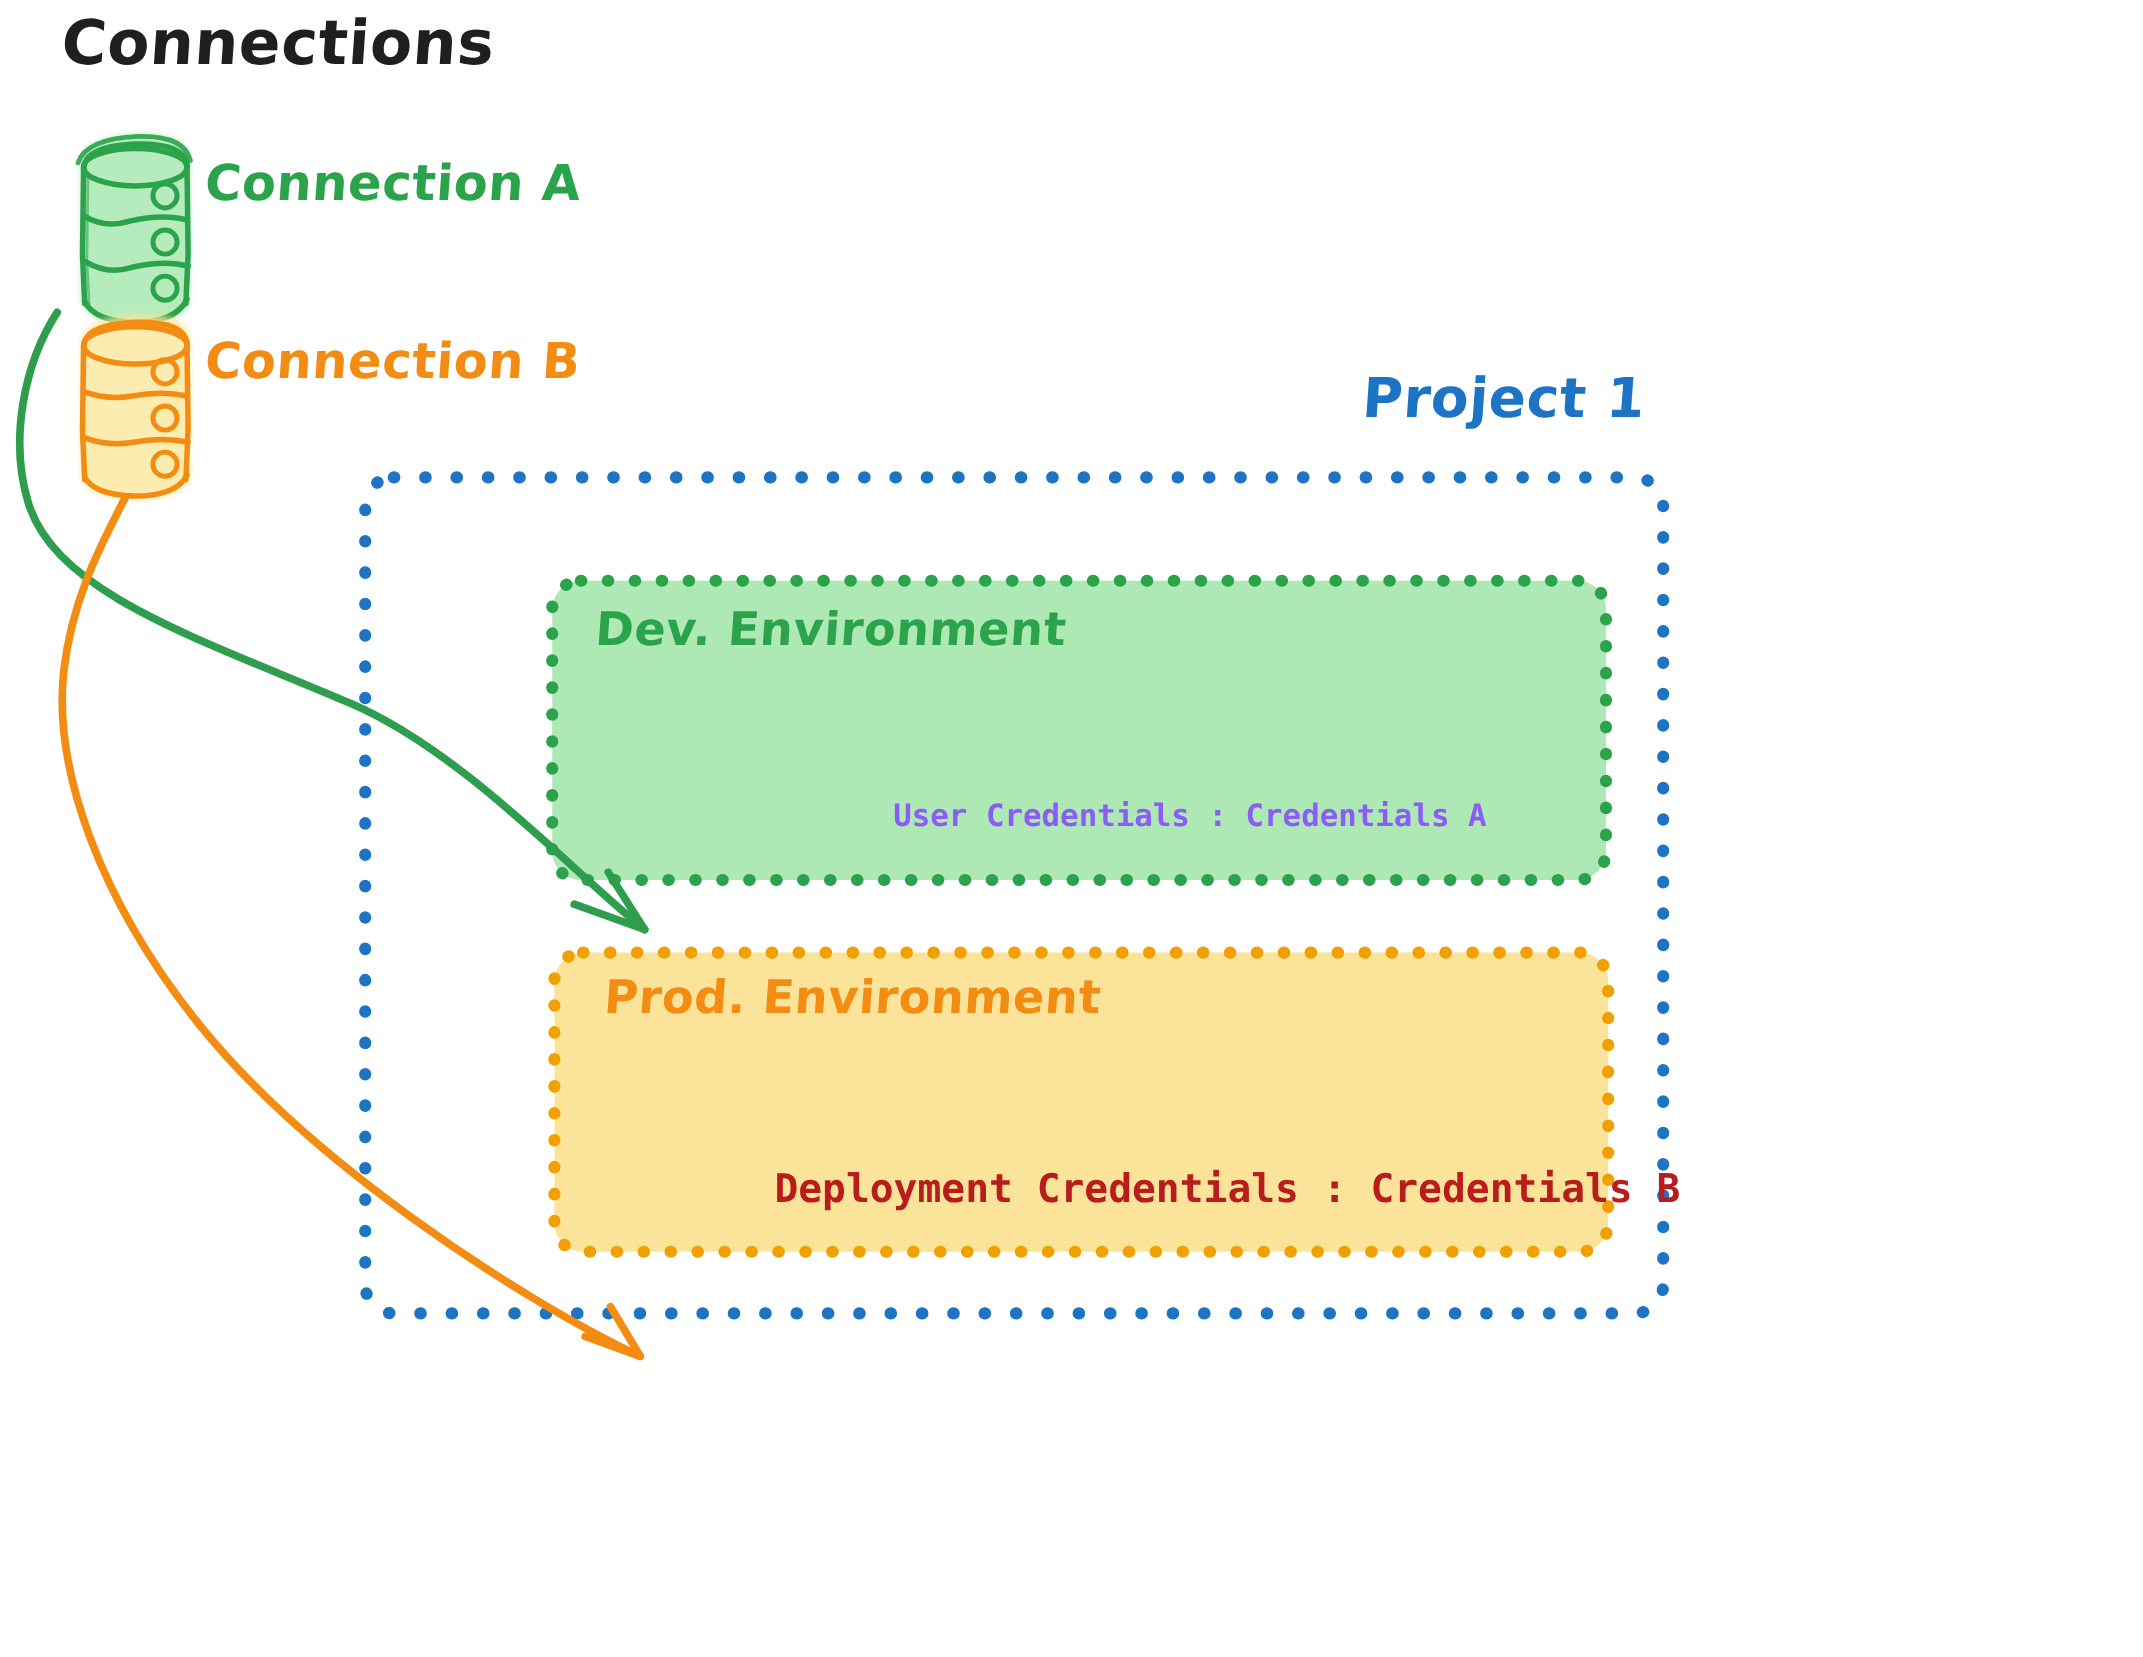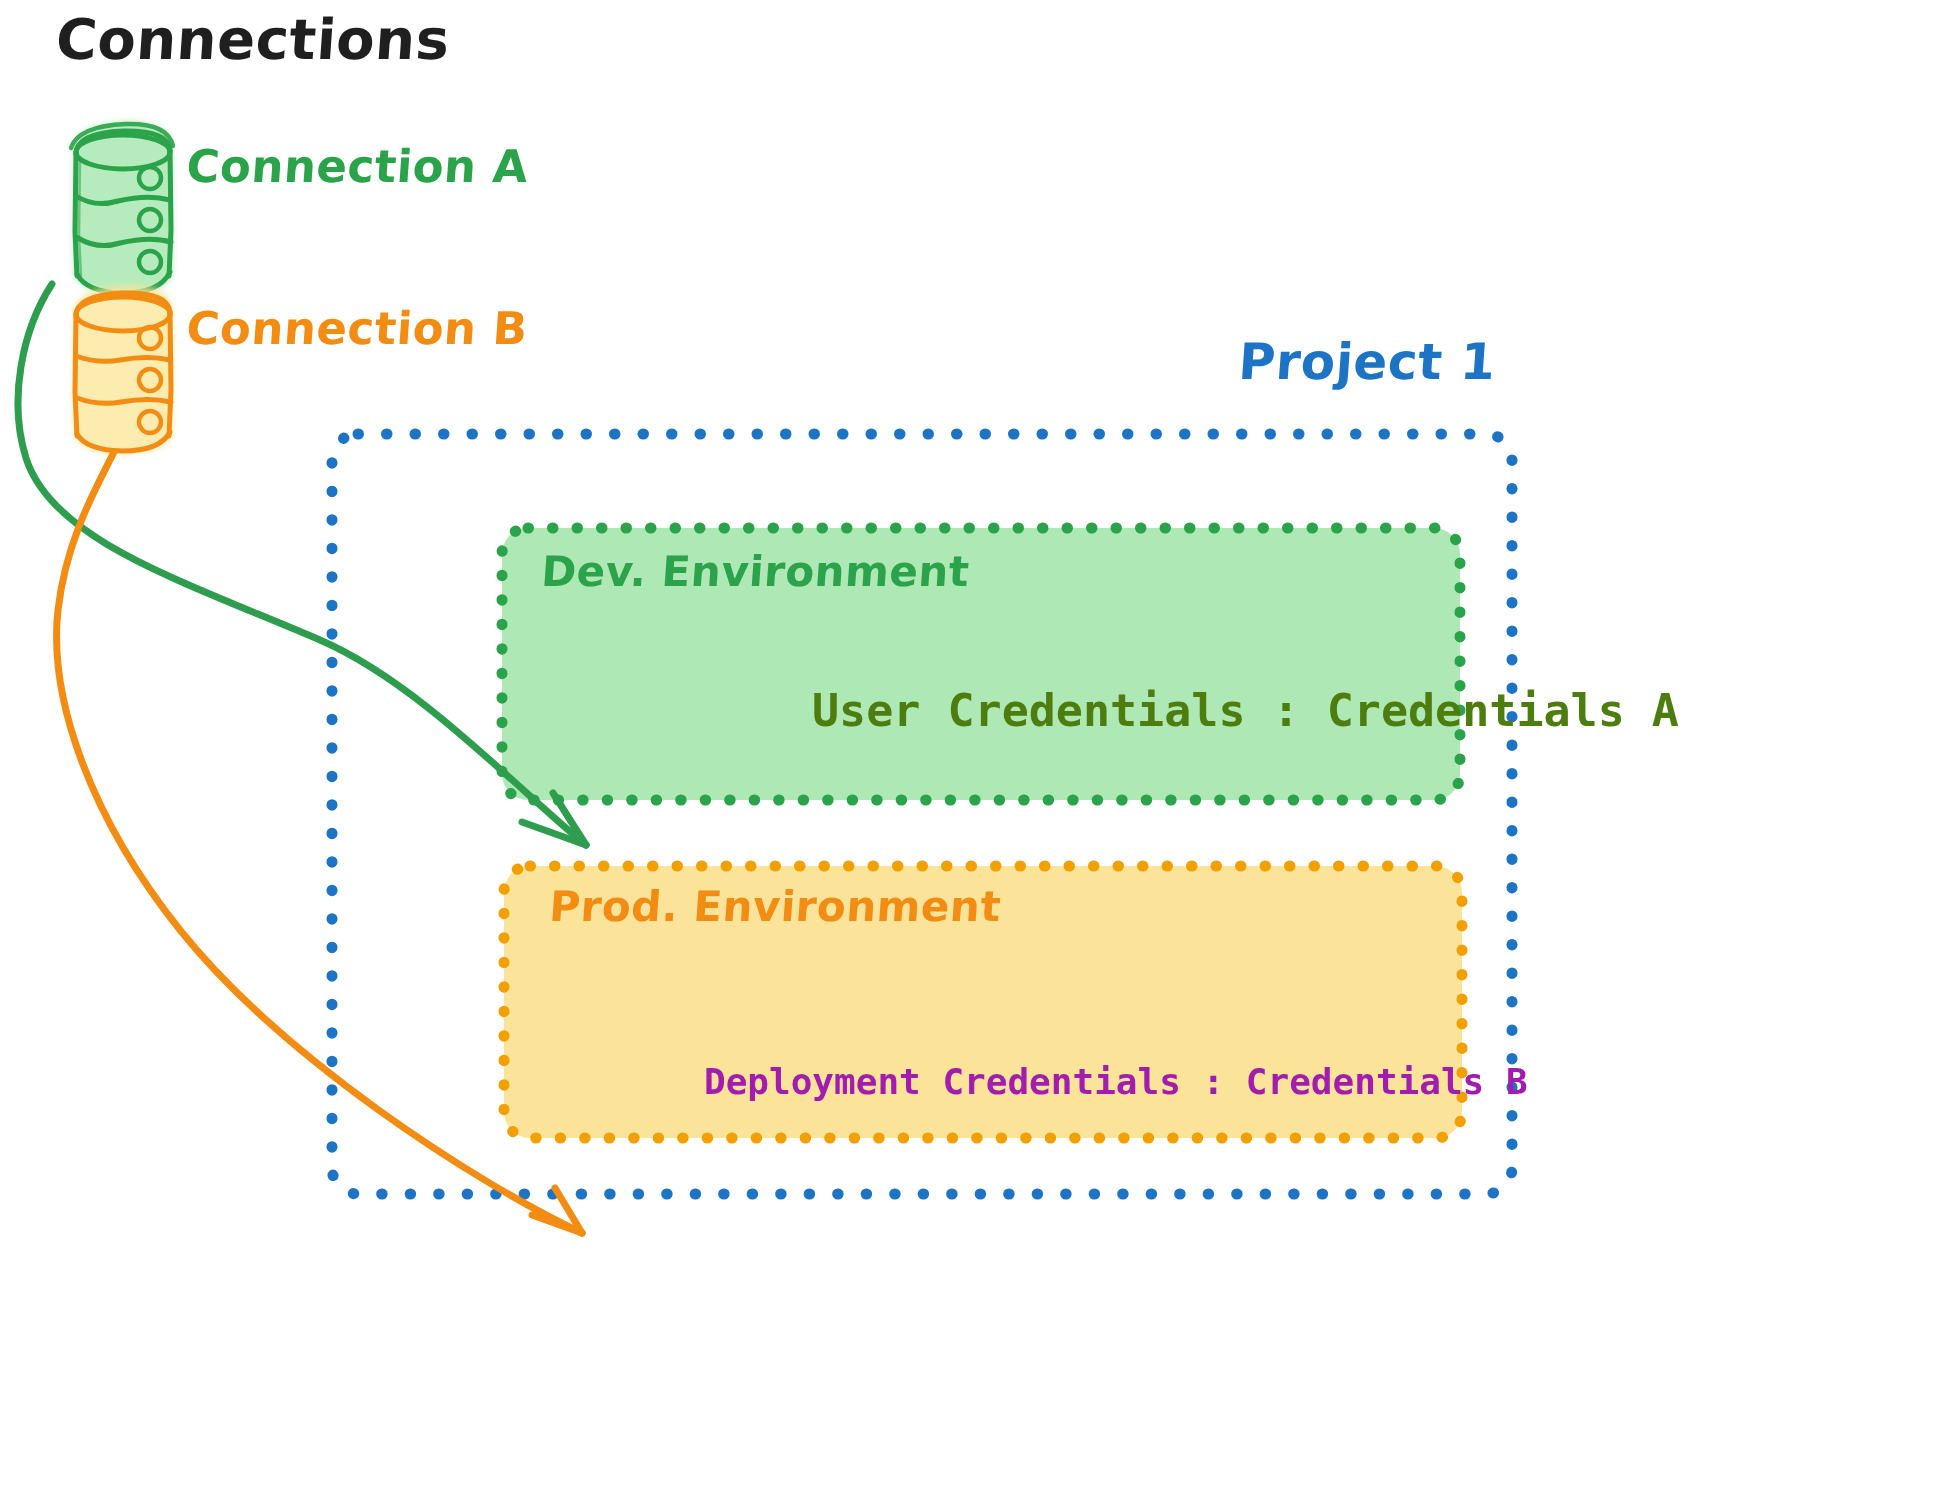--- a/index.html
+++ b/index.html
@@ -77,29 +77,29 @@
     color: #2aa34a;
   }
   #label-prod-env {
     left: 548px;
     top: 886px;
     font-size: 42px;
     color: #f28c13;
   }
   #label-dev-credentials {
     left: 812px;
-    top: 688px;
-    font-size: 45px;
-    color: #4d7c0f;
+    top: 728px;
+    font-size: 28px;
+    color: #8b5cf6;
   }
   #label-prod-credentials {
     left: 704px;
     top: 1064px;
     font-size: 36px;
-    color: #a21caf;
+    color: #b91c1c;
   }
 
   
   .region {
     position: absolute;
     background: transparent;
   }
   #project-box-region { left: 330px;  top: 432px;  width: 1185px; height: 765px; }
   #dev-box-region     { left: 498px;  top: 524px;  width: 965px;  height: 278px; }
   #prod-box-region    { left: 500px;  top: 862px;  width: 965px;  height: 278px; }

